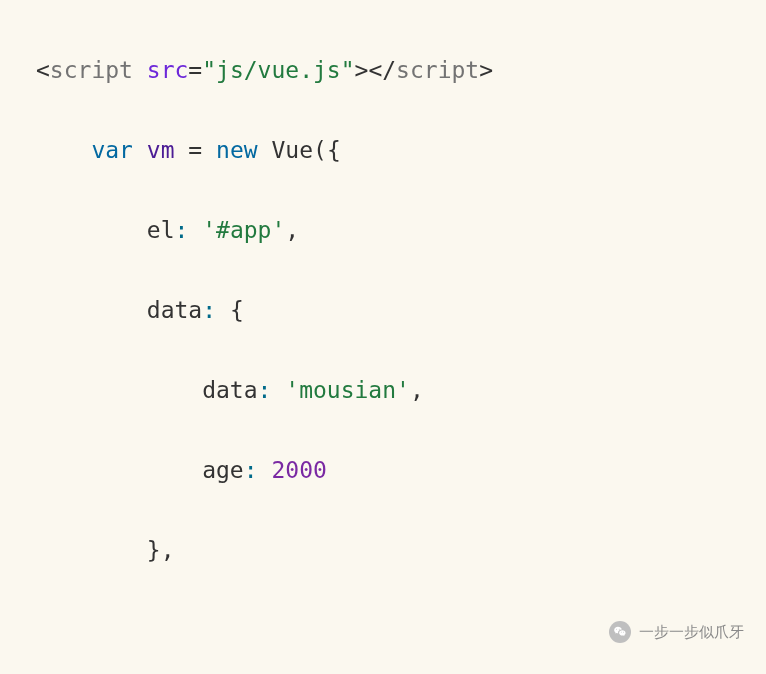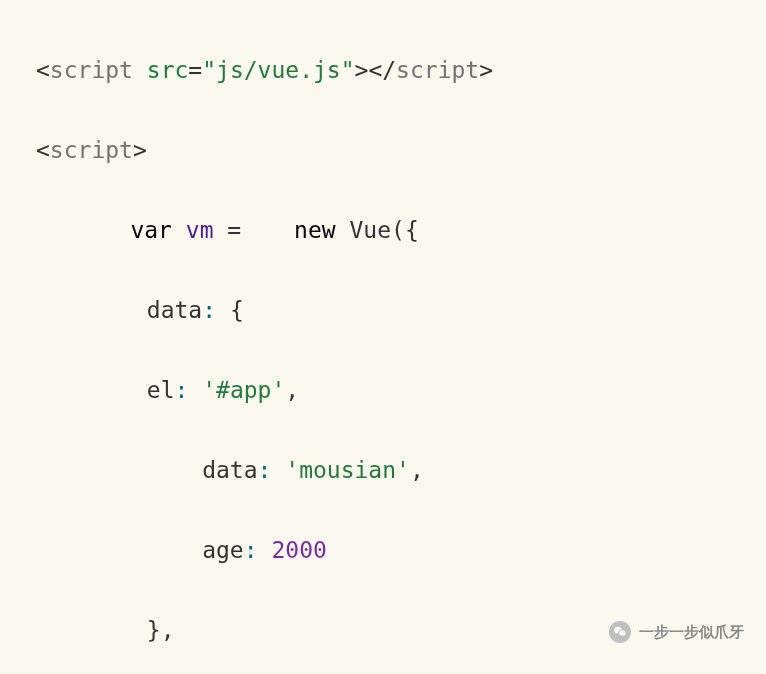--- a/index.html
+++ b/index.html
@@ -15,61 +15,59 @@
   }
   .code-area {
     padding-top: 10px;
     padding-left: 36px;
     white-space: pre;
     color: #333;
   }
   .line { display: block; height: 40px; }
   .tag-bracket { color: #333; }
   .tag-name { color: #737373; }
-  .attr-name { color: #15803d; }
+  .attr-name { color: #6d28d9; }
   .attr-eq { color: #333; }
   .string { color: #227a3f; }
-  .keyword { color: #000000; margin-left: 39px; }
+  .keyword { color: #0369a1; }
   .varname { color: #4c1d95; }
   .punct { color: #333; }
   .prop { color: #333; }
   .colon { color: #006a8a; }
   .number { color: #7a29a3; }
   .watermark {
     position: absolute;
     right: 22px;
     bottom: 22px;
     display: flex;
     align-items: center;
     gap: 8px;
     color: #8a8a8a;
     font-size: 15px;
     font-family: sans-serif;
-    font-weight: bold;
   }
   .wm-icon {
     width: 22px;
     height: 22px;
     border-radius: 50%;
     background: #bfbfbf;
     display: flex;
     align-items: center;
     justify-content: center;
   }
   .wm-icon svg { width: 14px; height: 14px; fill: #fff; }
 </style>
 </head>
 <body>
 
 <div class="code-area">
 <span class="line"><span class="tag-bracket">&lt;</span><span class="tag-name">script</span><span> </span><span class="attr-name">src</span><span class="attr-eq">=</span><span class="string">"js/vue.js"</span><span class="tag-bracket">&gt;</span><span class="tag-bracket">&lt;/</span><span class="tag-name">script</span><span class="tag-bracket">&gt;</span></span>
-<span class="line"><span class="tag-bracket">&lt;</span><span class="tag-name">script</span><span class="tag-bracket">&gt;</span></span>
 <span class="line"><span>    </span><span class="keyword">var</span><span> </span><span class="varname">vm</span><span> </span><span>=</span><span> </span><span class="keyword">new</span><span> </span><span>Vue</span><span class="punct">({</span></span>
+<span class="line"><span>        </span><span class="prop">el</span><span class="colon">:</span><span> </span><span class="string">'#app'</span><span class="punct">,</span></span>
 <span class="line"><span>        </span><span class="prop">data</span><span class="colon">:</span><span> </span><span class="punct">{</span></span>
-<span class="line"><span>        </span><span class="prop">el</span><span class="colon">:</span><span> </span><span class="string">'#app'</span><span class="punct">,</span></span>
 <span class="line"><span>            </span><span class="prop">data</span><span class="colon">:</span><span> </span><span class="string">'mousian'</span><span class="punct">,</span></span>
 <span class="line"><span>            </span><span class="prop">age</span><span class="colon">:</span><span> </span><span class="number">2000</span></span>
 <span class="line"><span>        </span><span class="punct">}</span><span class="punct">,</span></span>
 
 
 
 
 
 
 

